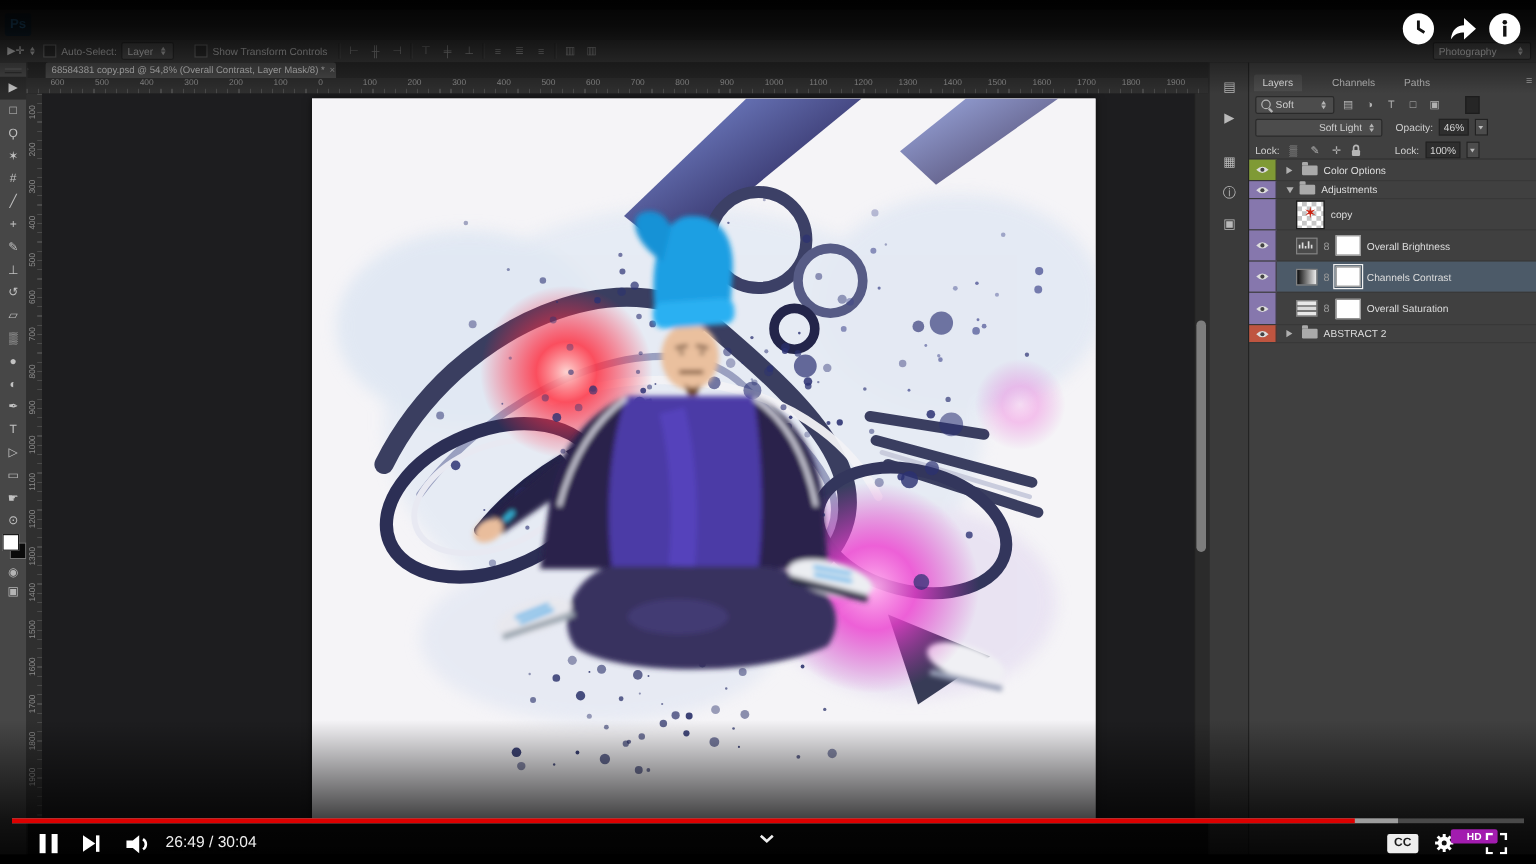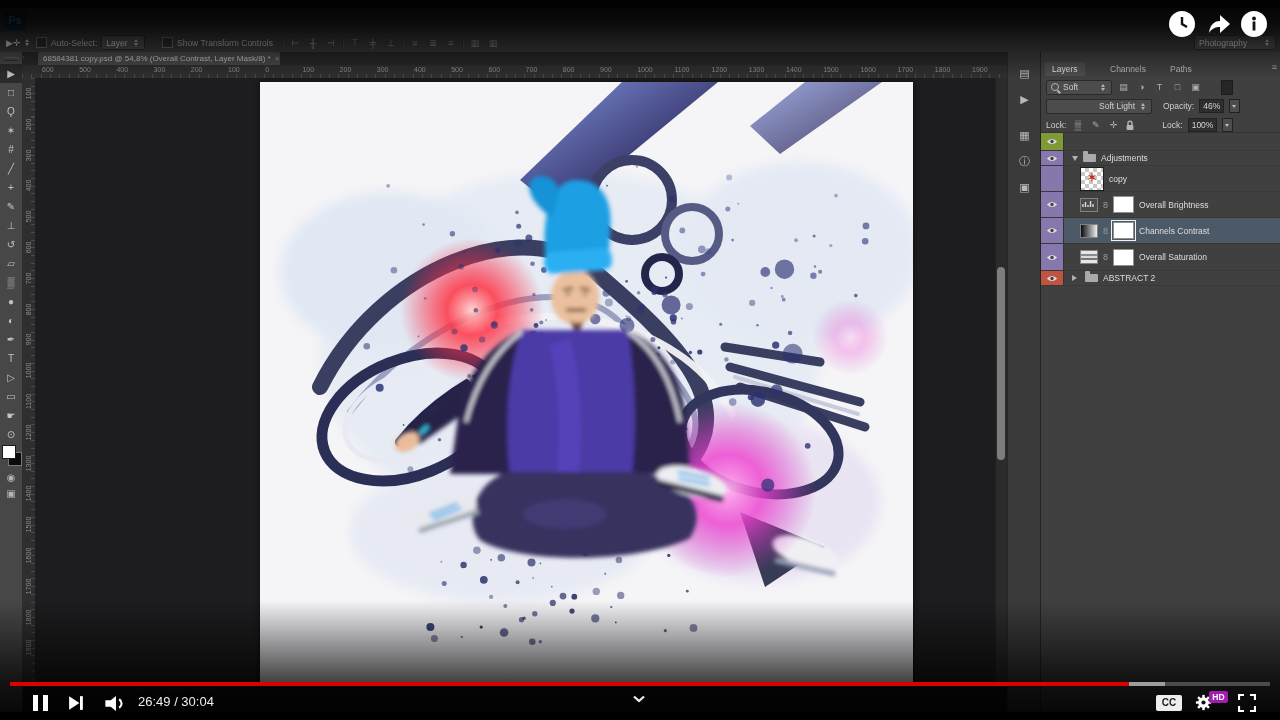--- a/index.html
+++ b/index.html
@@ -90,21 +90,21 @@
   #botgrad{left:0;top:600px;width:1280px;height:120px;background:linear-gradient(180deg,rgba(0,0,0,0) 0,rgba(0,0,0,.75) 70%,rgba(0,0,0,.92) 100%);pointer-events:none;}
   #botblack{left:0;top:712px;width:1280px;height:8px;background:#000;}
   #progress{left:10px;top:682px;width:1260px;height:4px;background:#4a4a4a;}
   #prog-played{position:absolute;left:0;top:0;height:4px;background:#e00;}
   #prog-buffer{position:absolute;top:0;height:4px;background:#9e9e9e;}
   .ctl{position:absolute;display:flex;align-items:center;justify-content:center;}
   #time{left:138px;top:694px;color:#eee;font-size:13px;text-shadow:0 0 3px rgba(0,0,0,.7);}
   .pausebar{width:5px;height:16px;background:#fff;display:inline-block;margin:0 2.5px;}
   #ccbtn{left:1156px;top:695px;width:26px;height:16px;background:#eee;border-radius:2px;color:#1a1a1a;
     font-size:10px;font-weight:bold;text-align:center;line-height:16px;}
-  #hdbadge{left:1209px;top:691px;width:19px;height:12px;background:#a21caf;border-radius:2px;color:#fff;
+  #hdbadge{left:1209px;top:691px;width:39px;height:12px;background:#a21caf;border-radius:2px;color:#fff;
     font-size:8.5px;font-weight:bold;text-align:center;line-height:12px;}
 </style>
 </head>
 <body>
 
 <div id="player">
 
   <div id="ps">
     <div id="menubar" class="abs"></div>
     <div id="pslogo" class="abs">Ps</div>
@@ -594,20 +594,25 @@
       </div>
 
       <div id="layerlist">
         <div class="lrow" style="height:18px;">
           <div class="eyecell" style="background:#7f9a35;">
             <svg width="12" height="9" viewBox="0 0 14 10">
                 <path d="M1 5 Q7 -1 13 5 Q7 11 1 5 Z" fill="#ddd"></path>
                 <circle cx="7" cy="5" r="2" fill="#444"></circle>
               </svg>
           </div>
+          <div class="lbody">
+              <span class="tri-r"></span>
+            <span class="folder"></span>
+            <span class="lname">Color Options</span>
+            </div>
         </div>
         <div class="lrow" style="height:15px;">
           <div class="eyecell" style="background:#8677ad;">
             <svg width="12" height="9" viewBox="0 0 14 10">
                 <path d="M1 5 Q7 -1 13 5 Q7 11 1 5 Z" fill="#ddd"></path>
                 <circle cx="7" cy="5" r="2" fill="#444"></circle>
               </svg>
           </div>
           <div class="lbody">
               <span class="tri-d"></span>

